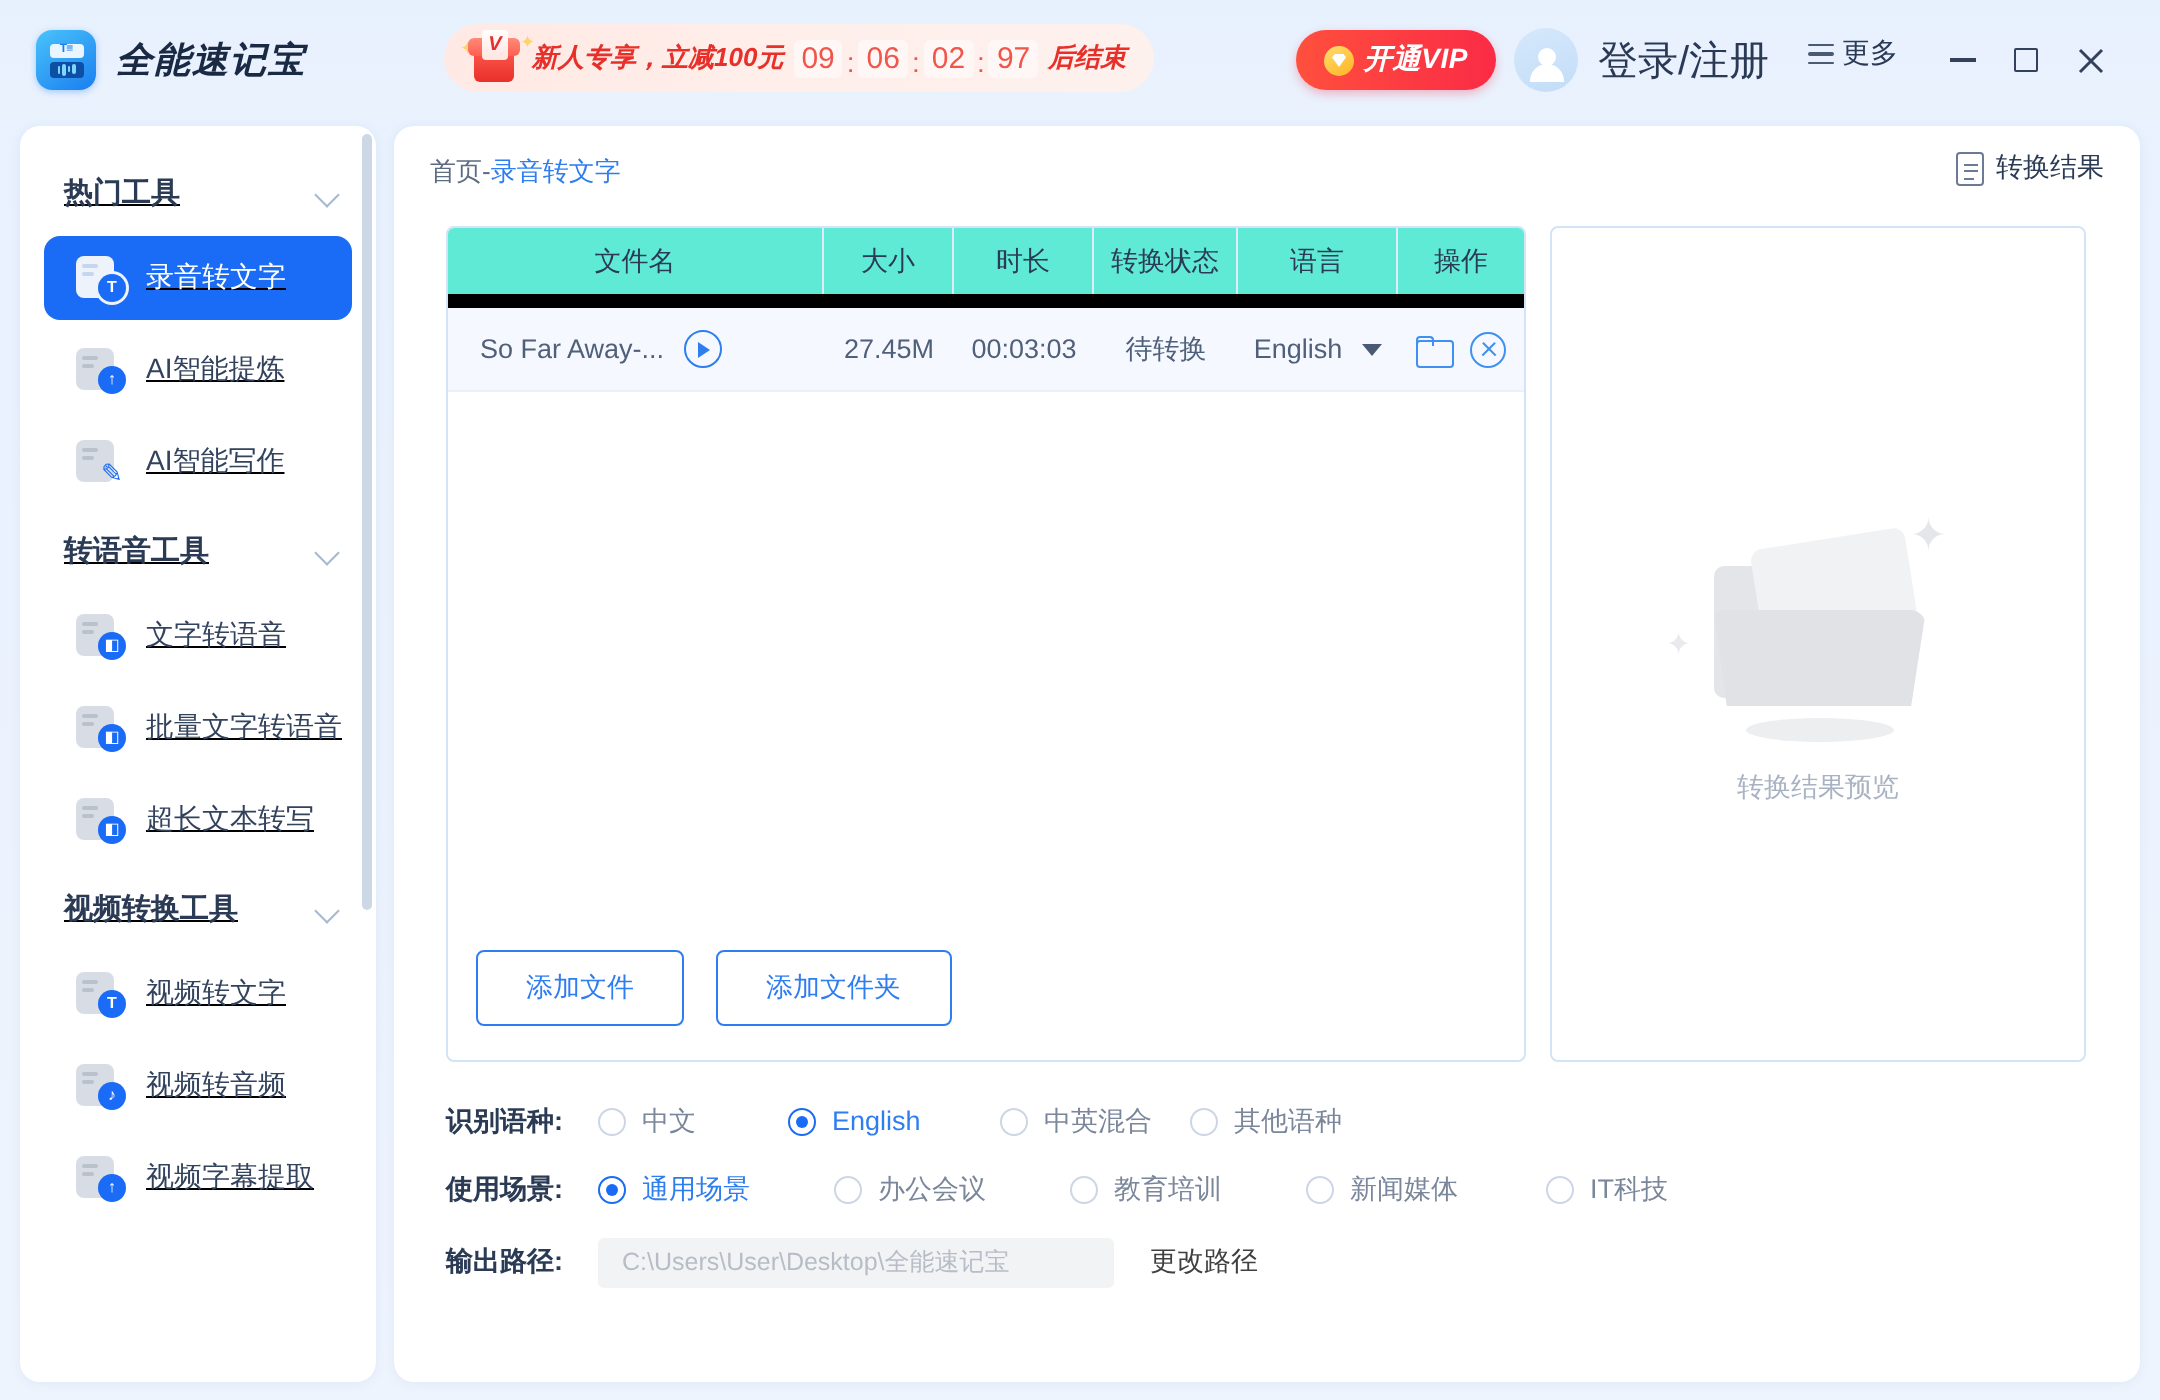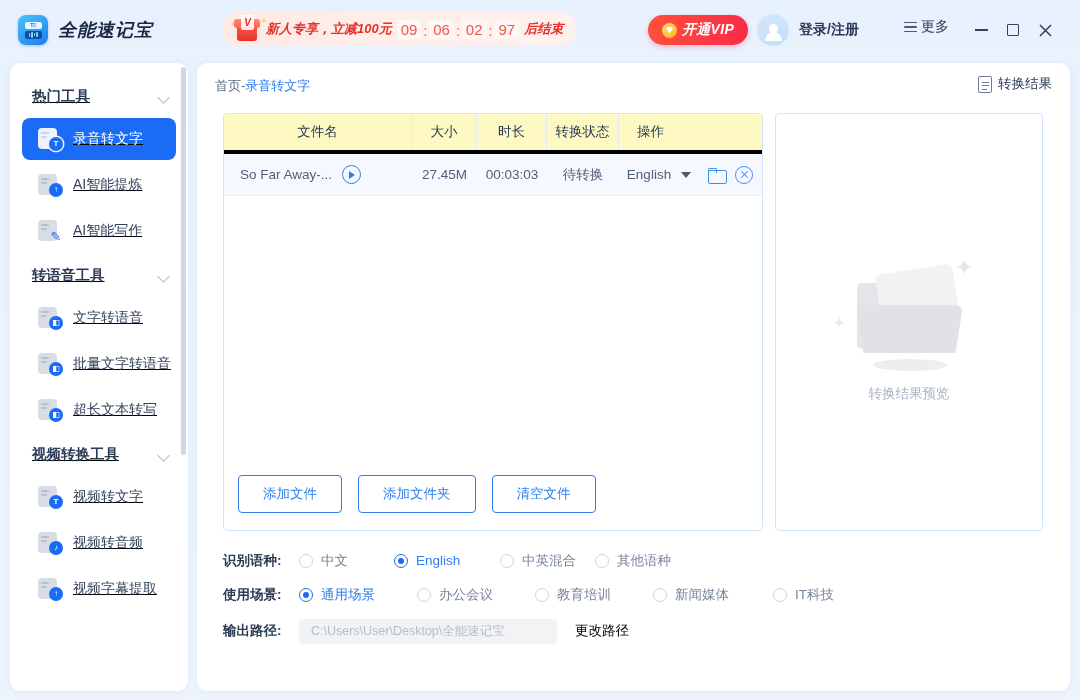--- a/index.html
+++ b/index.html
@@ -99,21 +99,21 @@
   .vip-label { font-size:14px; font-weight:bold; font-style:italic; letter-spacing:.3px;}
 
   .avatar-wrap { position:absolute; left:757px; top:14px; display:flex; align-items:center; cursor:pointer;}
   .avatar {
     width:32px;height:32px;border-radius:50%;
     background:linear-gradient(160deg,#d6e8fb 0%, #c2ddf8 100%);
     display:flex;align-items:center;justify-content:center;
   }
   .avatar .head{width:9px;height:9px;border-radius:50%;background:#fff;position:relative;top:-2px;}
   .avatar .body{position:absolute;width:17px;height:9px;border-radius:9px 9px 0 0;background:#fff;margin-top:13px;}
-  .login-text { margin-left:10px; font-size:14px; color:#2a3a55; white-space:nowrap;font-weight:bold;}
+  .login-text { margin-left:10px; font-size:20px; color:#2a3a55; white-space:nowrap;}
 
   .more-btn {
     position:absolute; left:904px; top:18px; display:flex; align-items:center; cursor:pointer;
   }
   .ham { display:flex;flex-direction:column;gap:3px; margin-right:4px;}
   .ham i{display:block;width:13px;height:1.6px;background:#4a5a75;border-radius:1px;}
   .more-text{font-size:14px;color:#2a3a55;}
 
   .wbtn {
     position:absolute; top:17px; width:26px;height:26px; cursor:pointer;
@@ -191,21 +191,21 @@
     background:#fff;
   }
   .file-doc-ico .pg i{position:absolute;left:2.5px;width:7px;height:1.2px;background:#6b7b95;}
   .file-doc-ico .pg i.a{top:5px;} .file-doc-ico .pg i.b{top:8.5px;} .file-doc-ico .pg i.c{top:12px;width:5px;}
 
   
   .tablepanel {
     position:absolute; left:26px; top:50px; width:540px; height:418px;
     border:1px solid #d3e3f8; border-radius:4px; background:#fff; overflow:hidden;
   }
-  .thead { display:flex; height:40px; background:#fef9c3; border-bottom:4px solid #000000;text-align:right;}
+  .thead { display:flex; height:40px; background:#5eead4; border-bottom:7px solid #000000;text-align:right;}
   .th {
     display:flex;align-items:center;justify-content:center;
     font-size:13.5px; color:#2b3b55; border-right:1px solid #e0ecfa;
   }
   .th:last-child{border-right:none;}
   .c-name{width:188px;} .c-size{width:65px;} .c-dur{width:70px;}
   .c-stat{width:72px;} .c-lang{width:80px;} .c-act{width:63px;}
   .trow { display:flex; height:42px; background:#f5f9ff; border-bottom:1px solid #eaf1fb;}
   .td { display:flex;align-items:center;justify-content:center; font-size:13.5px; color:#51607a;}
   .td.name { justify-content:flex-start; padding-left:16px; gap:10px;}
@@ -273,21 +273,21 @@
   }
   .radio.on .rdot { border-color:#1a6bf5; }
   .radio.on .rdot::after { content:""; width:6px;height:6px;border-radius:50%;background:#1a6bf5;}
   .rlabel { font-size:13.5px; color:#7a869a; white-space:nowrap;}
   .radio.on .rlabel { color:#2f7ef0; }
   .pathbox {
     width:258px;height:25px;background:#f2f3f5;border-radius:3px;
     display:flex;align-items:center;padding-left:12px;
     font-size:12.5px;color:#b7bdc7; cursor:text;
   }
-  .changepath{margin-left:18px;font-size:13.5px;color:#000000;cursor:pointer;}
+  .changepath{margin-left:18px;font-size:13.5px;color:#404040;cursor:pointer;}
 </style>
 </head>
 <body>
 
 <div id="app">
 
   <div class="titlebar">
 
     <div class="logo-wrap">
       <div class="logo-icon">
@@ -486,20 +486,21 @@
       </span>
       <span class="rt-text">转换结果</span>
     </div>
 
     <div class="tablepanel">
       <div class="thead">
         <div class="th c-name">文件名</div>
         <div class="th c-size">大小</div>
         <div class="th c-dur">时长</div>
         <div class="th c-stat">转换状态</div>
+        <div class="th c-lang">语言</div>
         <div class="th c-act">操作</div>
       </div>
 
       <div class="trow">
         <div class="td name c-name">
           <span>So Far Away-...</span>
           <span class="play-btn"></span>
         </div>
         <div class="td c-size">27.45M</div>
         <div class="td c-dur">00:03:03</div>
@@ -512,21 +513,20 @@
         </div>
         <div class="td act c-act">
           <span class="folder-ico"></span>
           <span class="close-circ"></span>
         </div>
       </div>
 
       <div class="panel-btns">
         <button class="obtn">添加文件</button>
         <button class="obtn">添加文件夹</button>
-        <button class="obtn">清空文件</button>
       </div>
     </div>
 
     <div class="preview">
       <div class="folder-art">
         <span class="fa-sp1">✦</span>
         <span class="fa-sp2">✦</span>
         <div class="fa-back"></div>
         <div class="fa-paper"></div>
         <div class="fa-front"></div>

